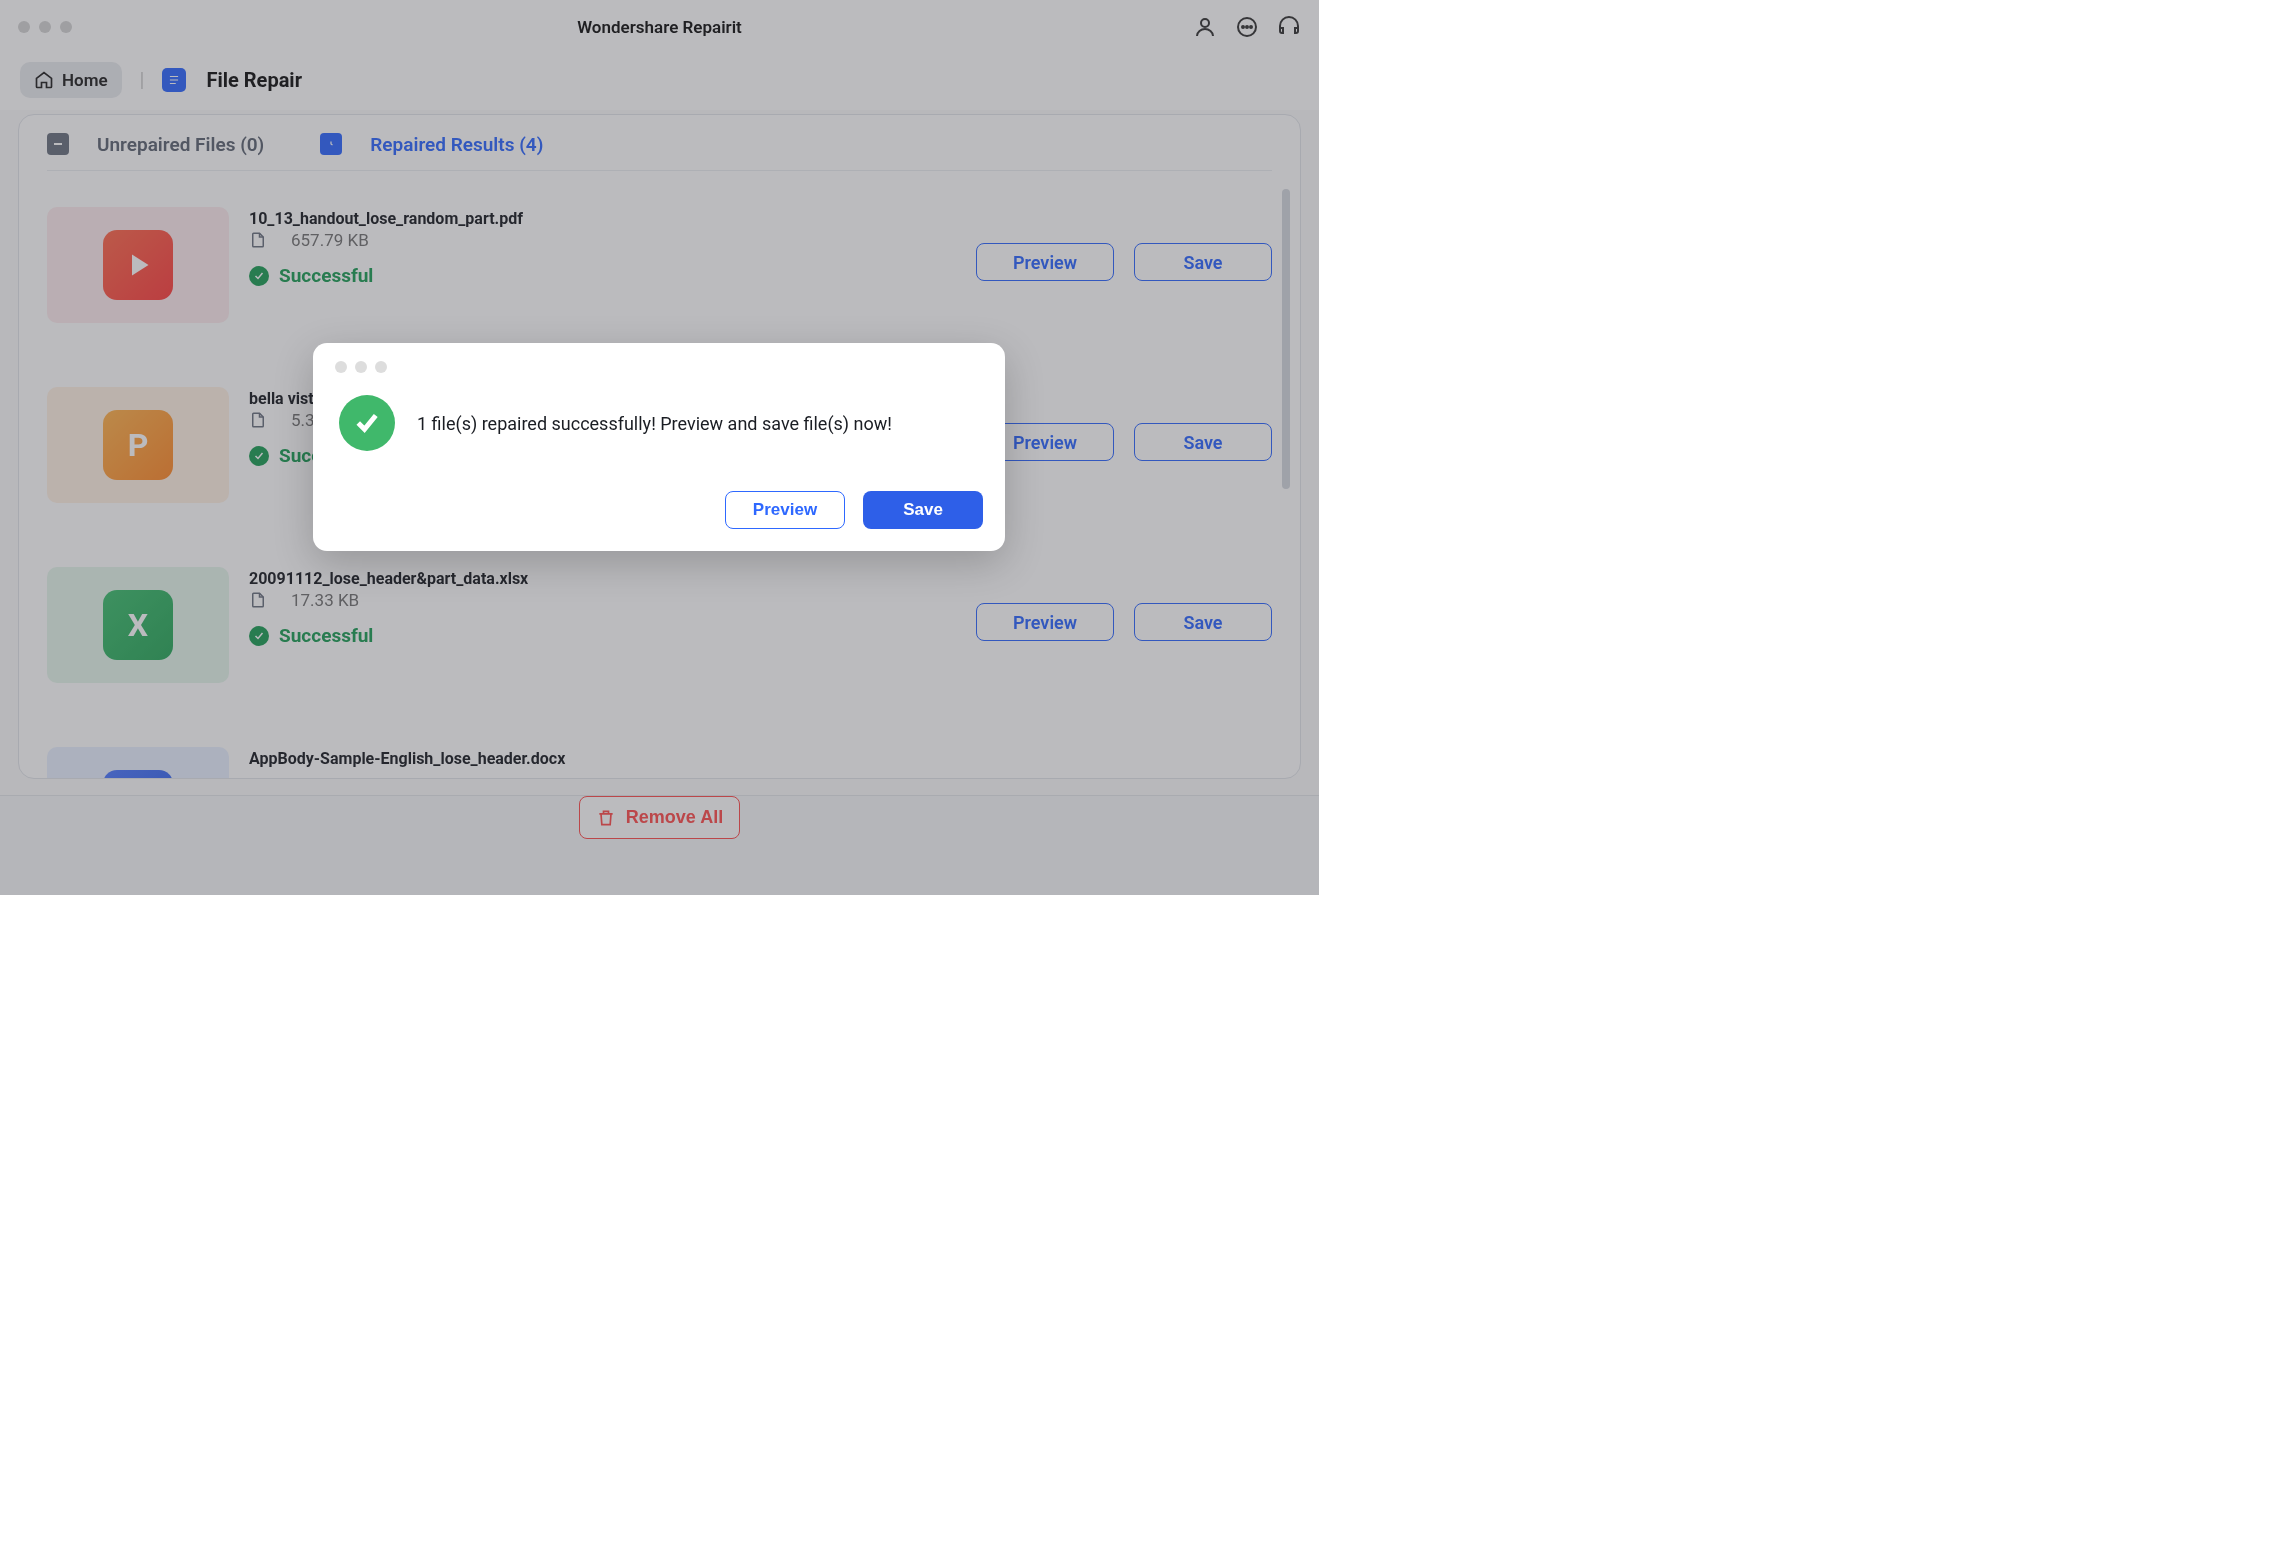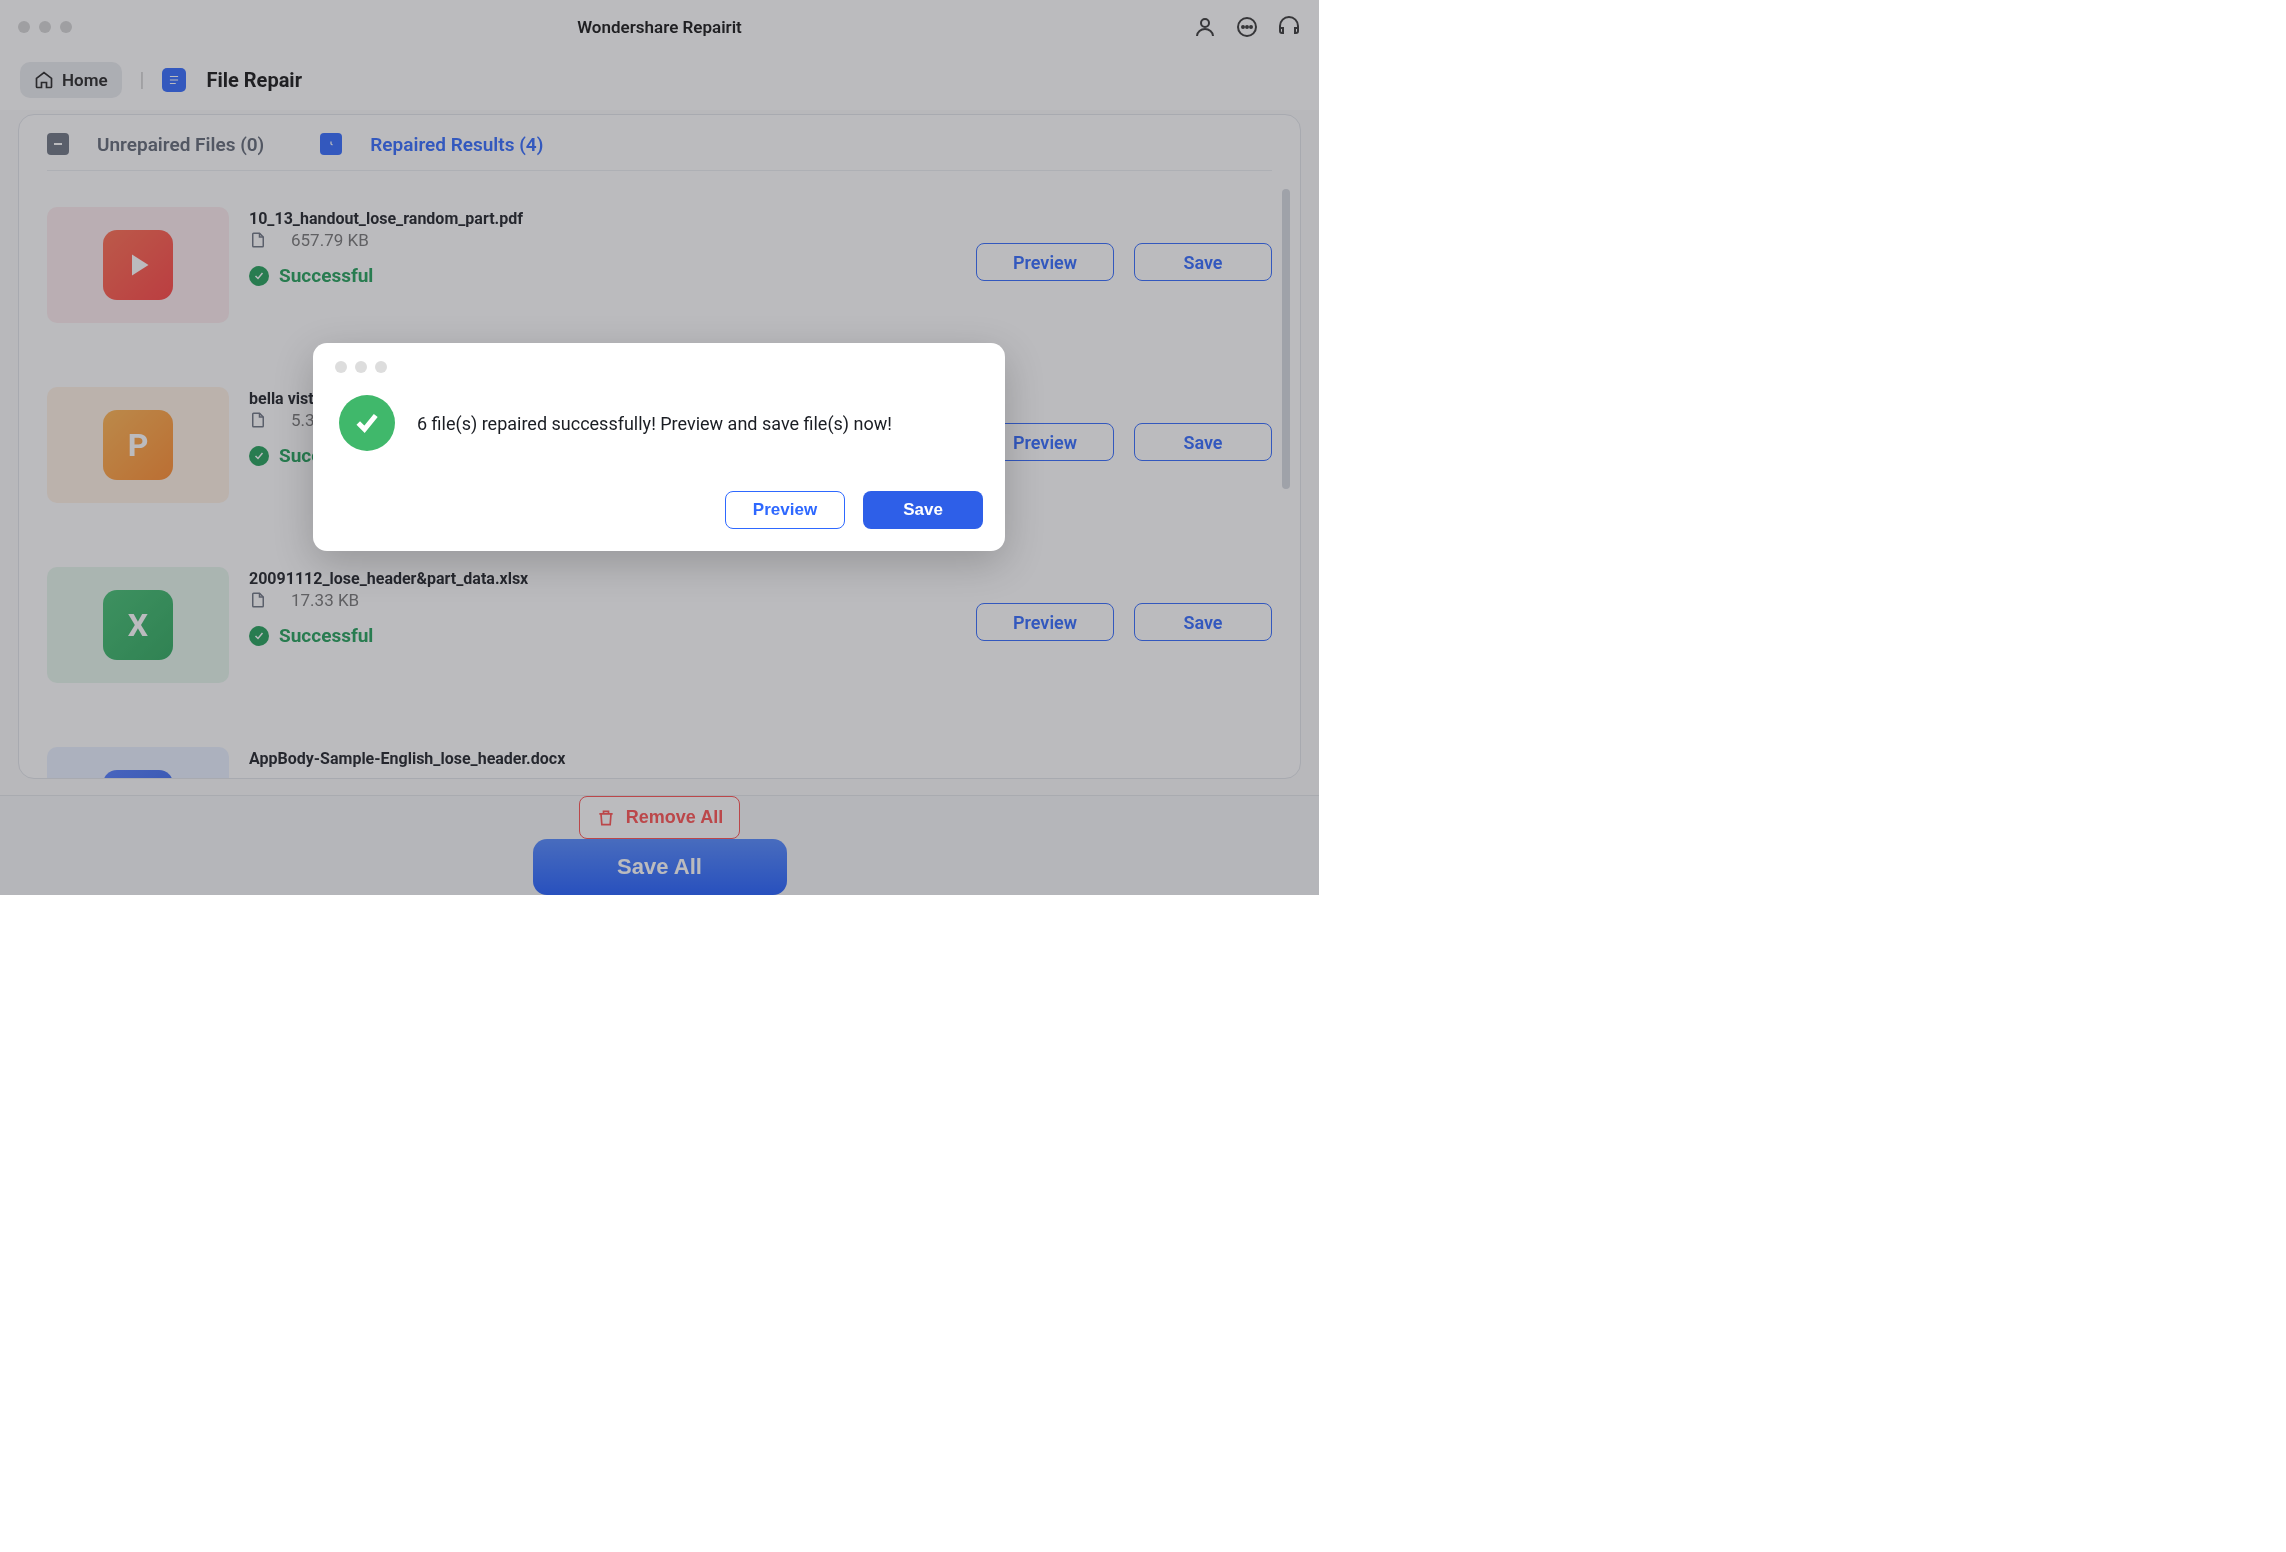--- a/index.html
+++ b/index.html
@@ -443,37 +443,36 @@
     </div>
   </div>
 
   <div class="footer-bar">
     <button class="remove-all-btn">
       <svg width="20" height="20" viewBox="0 0 24 24" fill="none" stroke="#ff4d4d" stroke-width="2">
           <path d="M4 7h16M9 7V4h6v3M6 7l1 13h10l1-13"></path>
         </svg>
       <span>Remove All</span>
     </button>
-    <button class="save-all-btn">Save All</button>
   </div>
 
   <div class="dim-overlay"></div>
   <div class="modal">
     <div class="modal-traffic">
       <div class="modal-traffic-dot"></div>
       <div class="modal-traffic-dot"></div>
       <div class="modal-traffic-dot"></div>
     </div>
     <div class="modal-body">
       <div class="modal-check">
         <svg viewBox="0 0 24 24">
             <path d="M5 12l5 5 9-11"></path>
           </svg>
       </div>
-      <div class="modal-msg">6 file(s) repaired successfully! Preview and save file(s) now!</div>
+      <div class="modal-msg">1 file(s) repaired successfully! Preview and save file(s) now!</div>
     </div>
     <div class="modal-actions">
       <button class="modal-btn-outline">Preview</button>
       <button class="modal-btn-fill">Save</button>
     </div>
   </div>
 
 </div>
 
 </body></html>

